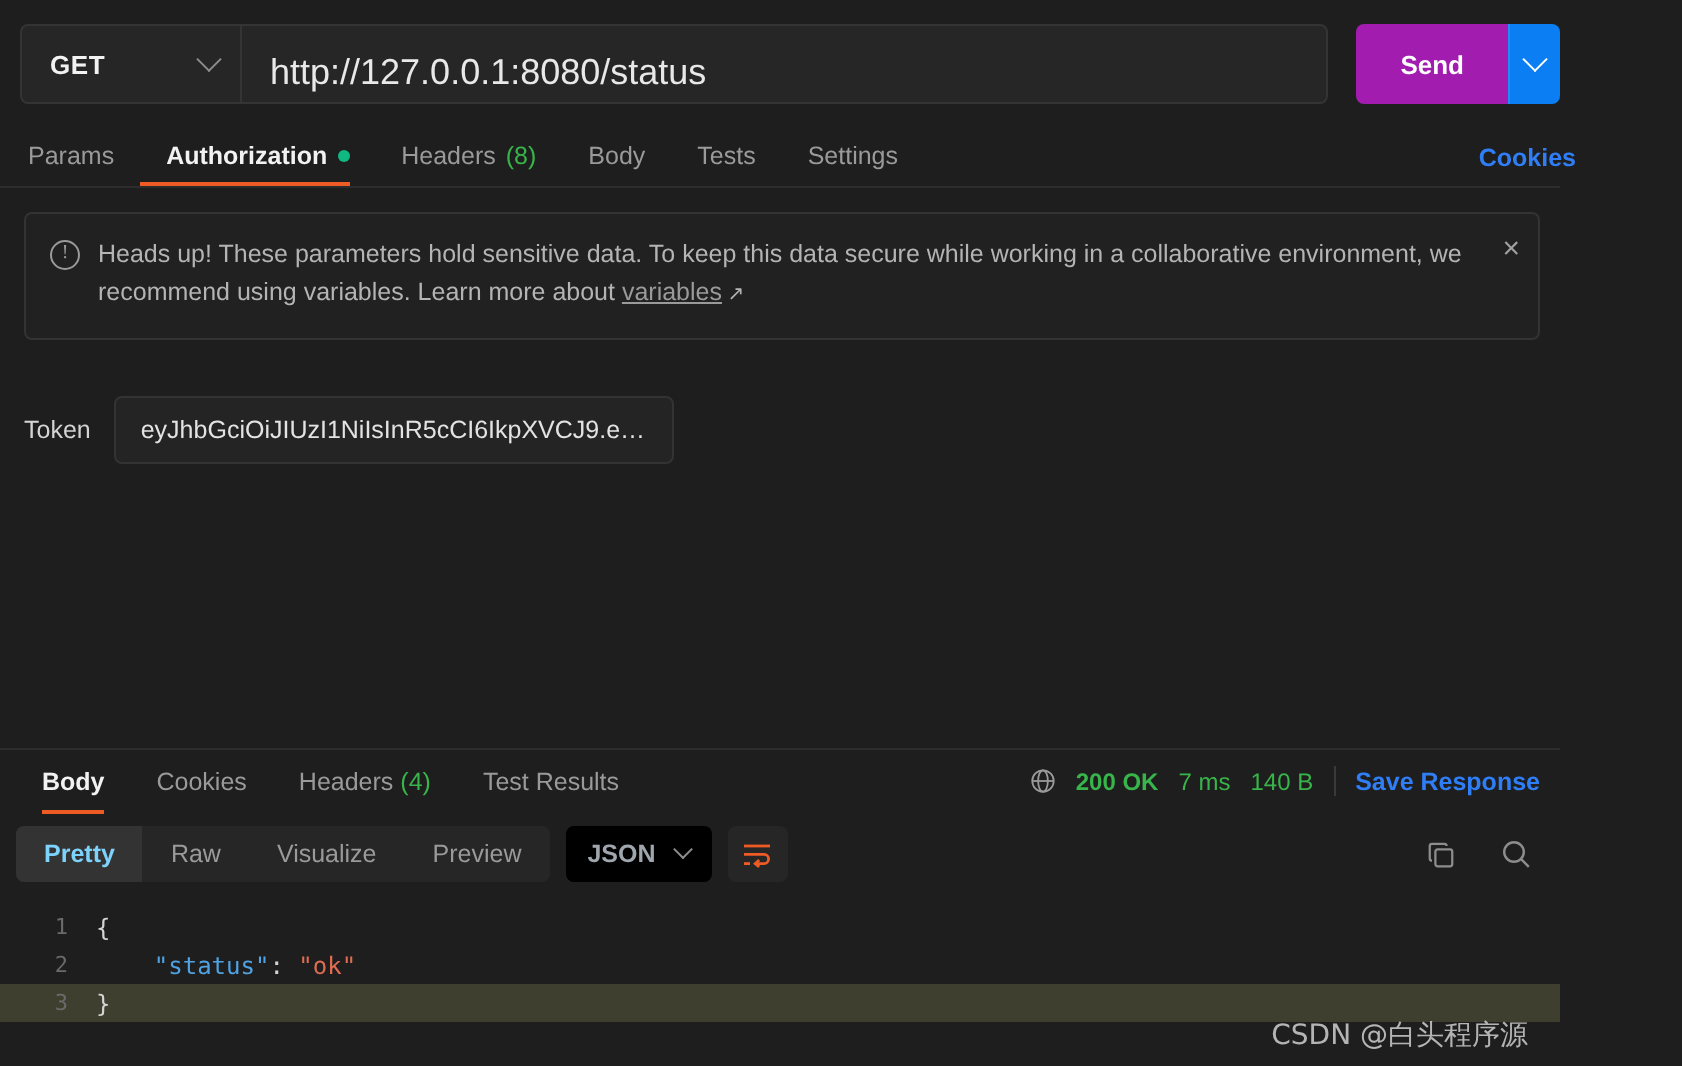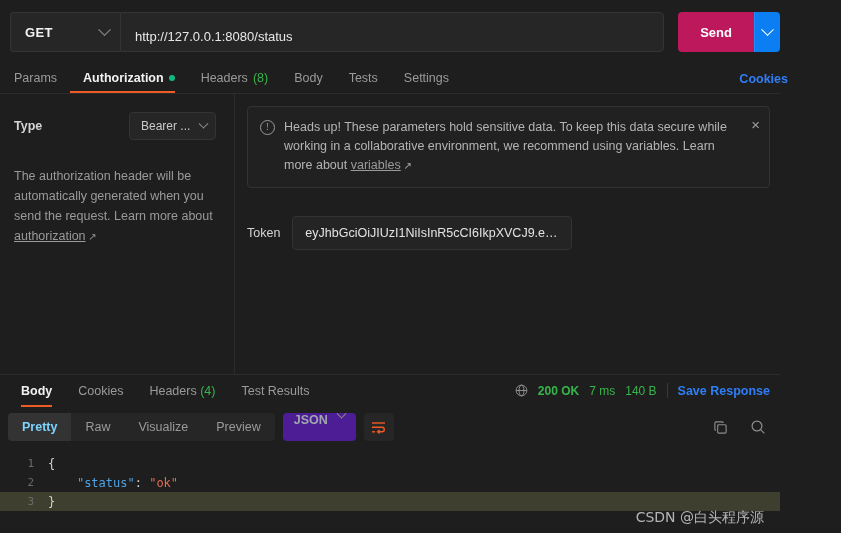--- a/index.html
+++ b/index.html
@@ -36,26 +36,26 @@
   }
   .url-box {
     flex: 1 1 auto; height: 40px;
     background: #262626;
     border: 1px solid #343434;
     border-radius: 0 4px 4px 0;
     display: flex; align-items: center;
     padding: 0 14px;
     min-width: 0;
   }
-  .url-text { color: #e8e8e8; font-size: 13px; white-space: nowrap; overflow: hidden; margin-top: 8px; }
+  .url-text { color: #e8e8e8; font-size: 18px; white-space: nowrap; overflow: hidden; margin-top: 8px; }
   .send-wrap {
     margin-left: 14px; height: 40px; display: flex; align-items: stretch; flex: none;
   }
   .send-btn {
-    background: #be185d; color: #fff;
+    background: #a21caf; color: #fff;
     font-size: 13px; font-weight: bold;
     border: none; border-radius: 4px 0 0 4px;
     padding: 0 22px; cursor: pointer;
     display: flex; align-items: center;
   }
   .send-caret {
     background: #0b7ef4; border-left: 1px solid #1f8df8;
     border-radius: 0 4px 4px 0;
     width: 26px; display: flex; align-items: center; justify-content: center;
     cursor: pointer;
@@ -169,22 +169,22 @@
   .fmt-bar { height: 42px; display: flex; align-items: center; padding: 0 10px 0 8px; gap: 8px; }
   .seg {
     display: flex; background: #262626; border-radius: 4px; height: 28px; overflow: hidden;
   }
   .seg-item {
     display: flex; align-items: center; padding: 0 14px;
     font-size: 12.5px; color: #9a9a9a; cursor: pointer;
   }
   .seg-item.active { background: #333333; color: #7dd3fc; font-weight: bold; }
   .json-sel {
-    display: flex; gap: 10px;
-    background: #4c1d95; border-radius: 4px; height: 28px; padding: 0 11px; cursor: pointer;
+    display: flex; align-items: center; gap: 10px;
+    background: #000000; border-radius: 4px; height: 28px; padding: 0 11px; cursor: pointer;
   }
   .json-sel span { color: #9fa6ad; font-size: 12.5px; font-weight: bold; }
   .json-sel .chev { width: 7px; height: 7px; }
   .wrap-btn {
     width: 30px; height: 28px; background: #262626; border-radius: 4px;
     display: flex; align-items: center; justify-content: center; cursor: pointer;
   }
   .right-icons { margin-left: auto; display: flex; align-items: center; gap: 22px; padding-right: 4px; }
   .icon-btn { cursor: pointer; display: flex; }
 
@@ -257,32 +257,20 @@
       <span>Tests</span>
     </div>
     <div class="tab">
       <span>Settings</span>
     </div>
     <div class="cookies-link">Cookies</div>
   </div>
 
   <div class="auth-area">
 
-    <div class="auth-left">
-      <div class="type-row">
-        <span class="type-label">Type</span>
-        <div class="type-select">
-          <span>Bearer ...</span>
-          <span class="chev"></span>
-        </div>
-      </div>
-      <div class="auth-help">
-        <span>The authorization header will be automatically generated when you send the request. Learn more about </span><a class="inline-link">authorization</a><span class="ext"> ↗</span>
-      </div>
-    </div>
 
     <div class="auth-right">
       <div class="banner">
         <div class="info-icon">!</div>
         <div class="banner-text">
           <span>Heads up! These parameters hold sensitive data. To keep this data secure while working in a collaborative environment, we recommend using variables. Learn more about </span><a class="inline-link">variables</a><span class="ext"> ↗</span>
         </div>
         <div class="banner-close">×</div>
       </div>
 

